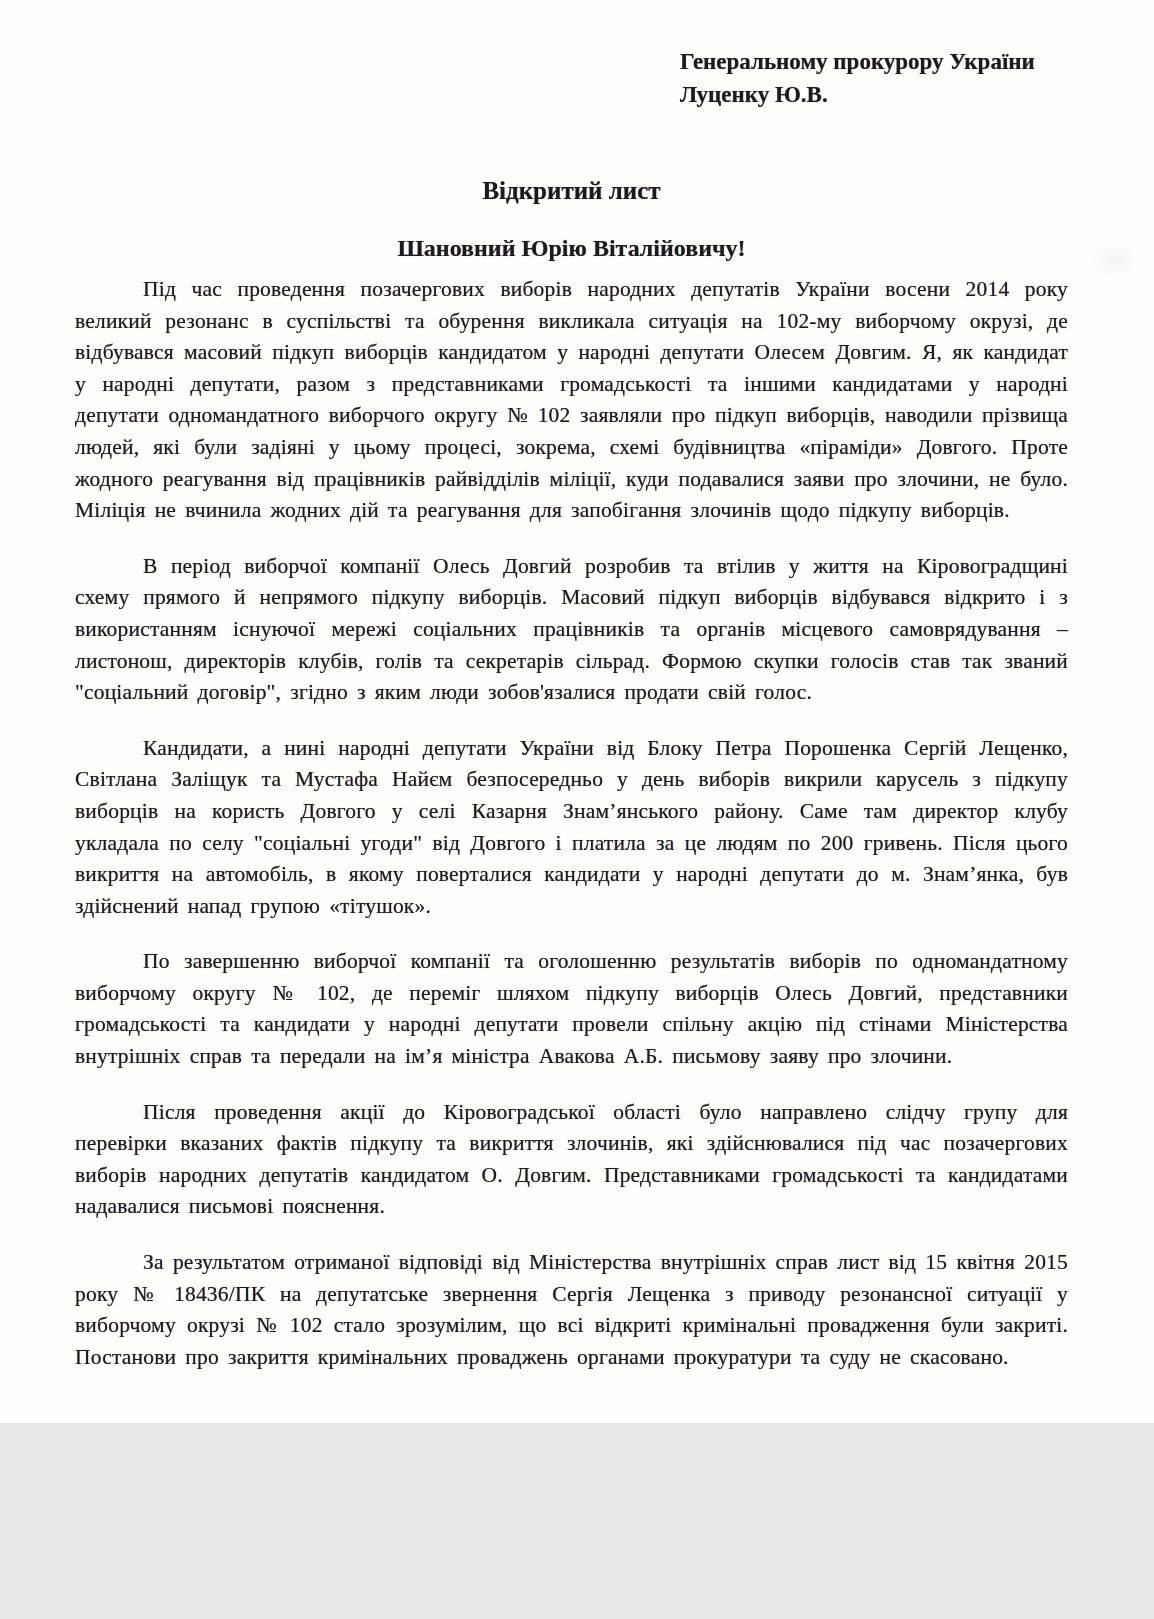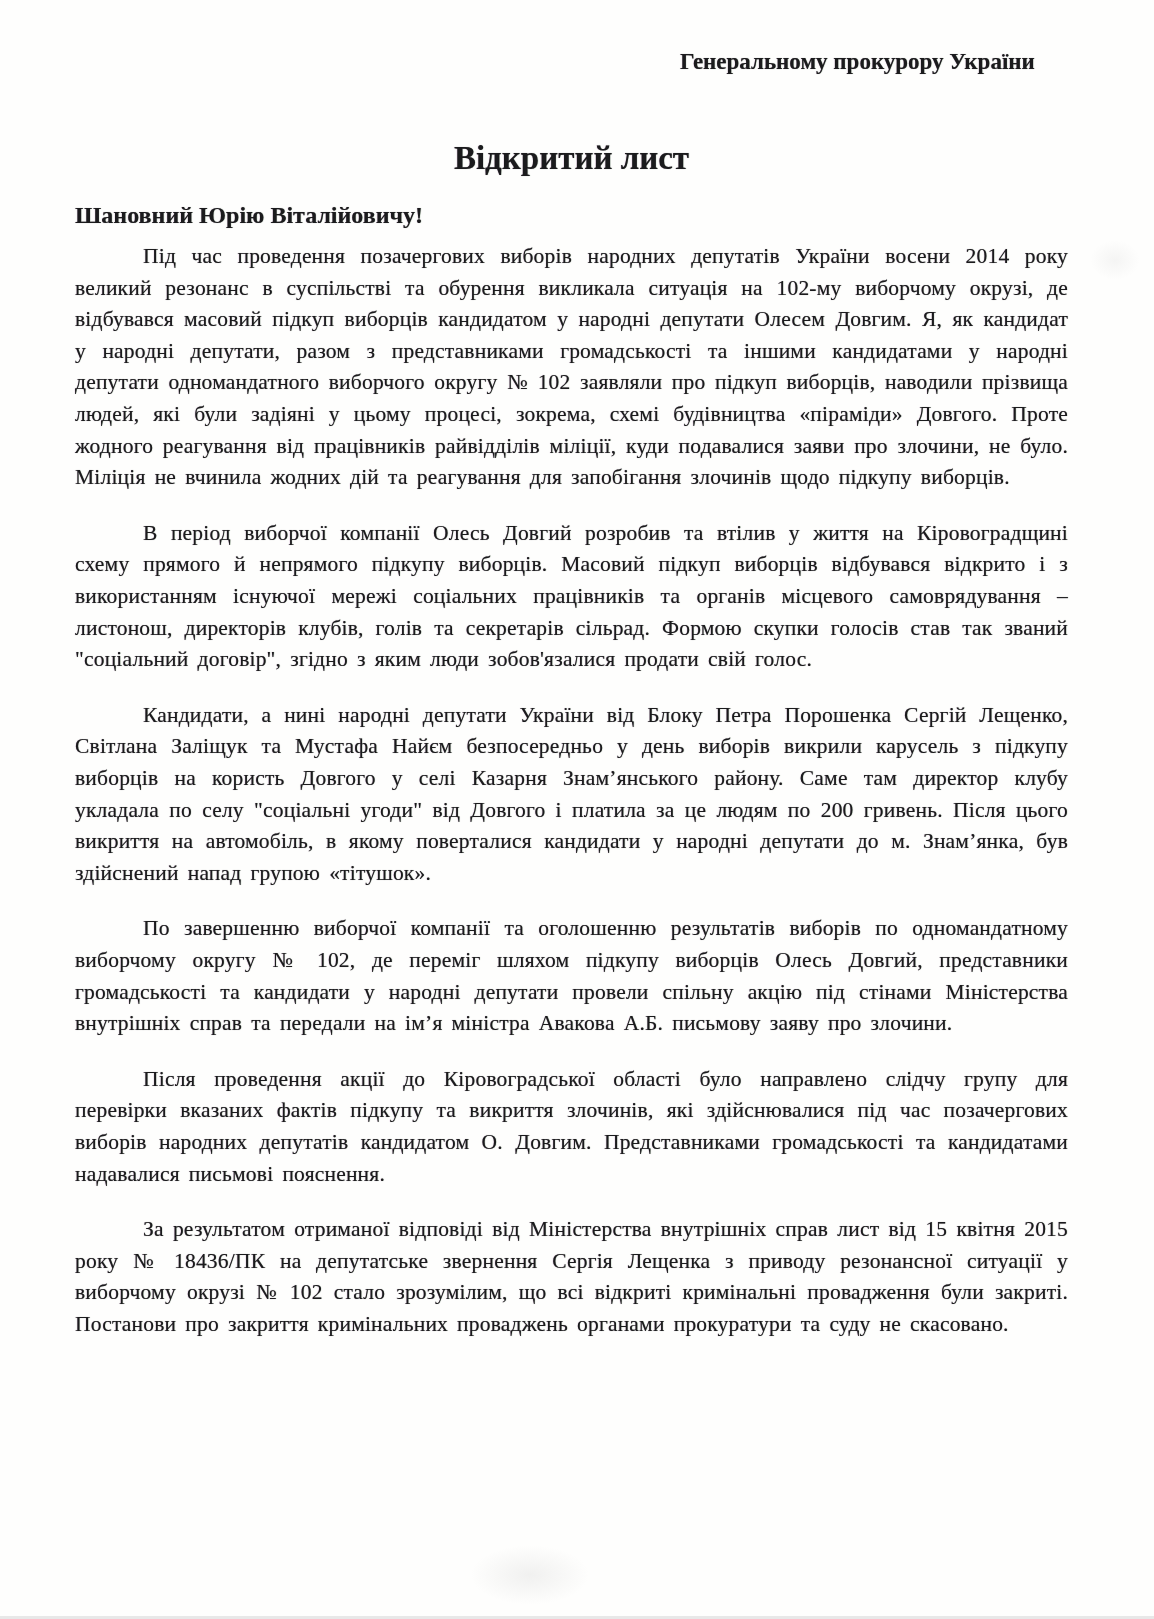--- a/index.html
+++ b/index.html
@@ -3,21 +3,21 @@
 <meta charset="utf-8">
 <style>
   html, body {
     margin: 0;
     padding: 0;
     background: #e8e8e8;
   }
   .page {
     position: relative;
     width: 1154px;
-    height: 1616px;
+    height: 1423px;
     margin: 0 auto;
     background: #fefefd;
     box-sizing: border-box;
     padding: 45px 86px 0 75px;
     font-family: "Liberation Serif", "DejaVu Serif", serif;
     color: #1b1b1d;
     overflow: hidden;
   }
   
   .page * {
@@ -30,26 +30,26 @@
     margin-left: 605px;
     font-weight: bold;
     font-size: 23px;
     line-height: 33px;
     white-space: nowrap;
   }
   .doc-title {
     margin-top: 60px;
     text-align: center;
     font-weight: bold;
-    font-size: 33px;
+    font-size: 25px;
     line-height: 40px;
   }
   .salutation {
     margin-top: 22px;
-    text-align: left;
+    text-align: center;
     font-weight: bold;
     font-size: 24px;
     line-height: 30px;
   }
   .body-text {
     margin-top: 11px;
   }
   .body-para {
     margin: 0 0 24px 0;
     font-size: 21.5px;
@@ -78,20 +78,21 @@
     pointer-events: none;
   }
 </style>
 </head>
 <body>
 
 <div class="page">
 
   <div class="recipient">
     <div>Генеральному прокурору України</div>
+    <div>Луценку Ю.В.</div>
   </div>
 
   <h1 class="doc-title">Відкритий лист</h1>
 
   <div class="salutation">Шановний Юрію Віталійовичу!</div>
 
   <div class="body-text">
     <p class="body-para">Під час проведення позачергових виборів народних депутатів України восени 2014 року великий резонанс в суспільстві та обурення викликала ситуація на 102-му виборчому окрузі, де відбувався масовий підкуп виборців кандидатом у народні депутати Олесем Довгим. Я, як кандидат у народні депутати, разом з представниками громадськості та іншими кандидатами у народні депутати одномандатного виборчого округу № 102 заявляли про підкуп виборців, наводили прізвища людей, які були задіяні у цьому процесі, зокрема, схемі будівництва «піраміди» Довгого. Проте жодного реагування від працівників райвідділів міліції, куди подавалися заяви про злочини, не було. Міліція не вчинила жодних дій та реагування для запобігання злочинів щодо підкупу виборців.</p>
     <p class="body-para">В період виборчої компанії Олесь Довгий розробив та втілив у життя на Кіровоградщині схему прямого й непрямого підкупу виборців. Масовий підкуп виборців відбувався відкрито і з використанням існуючої мережі соціальних працівників та органів місцевого самоврядування – листонош, директорів клубів, голів та секретарів сільрад. Формою скупки голосів став так званий "соціальний договір", згідно з яким люди зобов'язалися продати свій голос.</p>
     <p class="body-para">Кандидати, а нині народні депутати України від Блоку Петра Порошенка Сергій Лещенко, Світлана Заліщук та Мустафа Найєм безпосередньо у день виборів викрили карусель з підкупу виборців на користь Довгого у селі Казарня Знам’янського району. Саме там директор клубу укладала по селу "соціальні угоди" від Довгого і платила за це людям по 200 гривень. Після цього викриття на автомобіль, в якому поверталися кандидати у народні депутати до м. Знам’янка, був здійснений напад групою «тітушок».</p>

